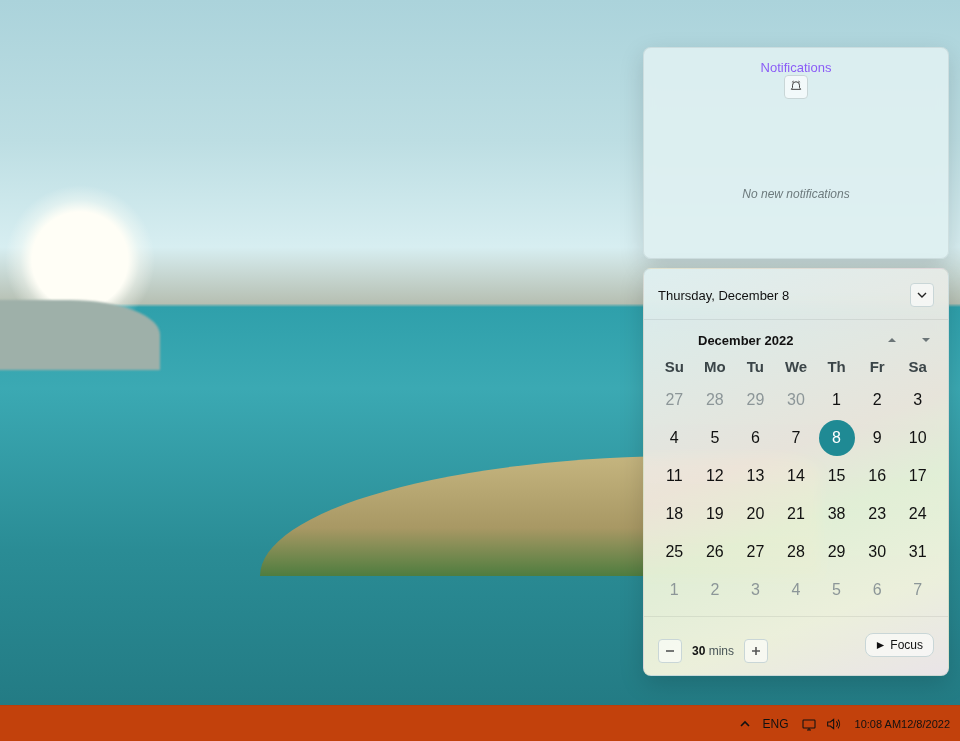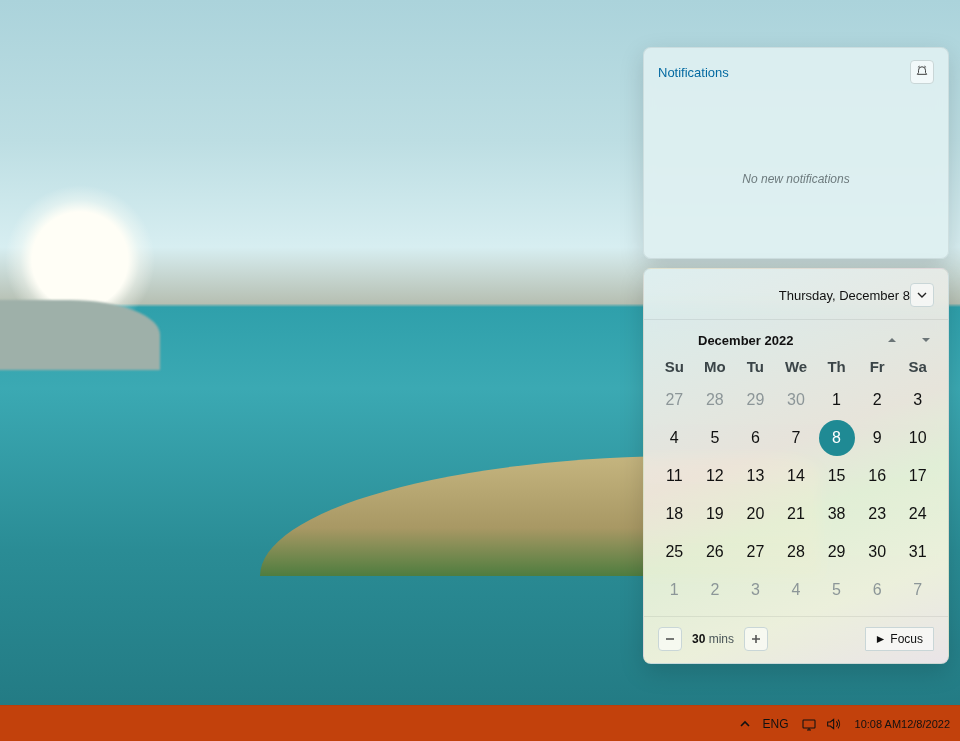--- a/index.html
+++ b/index.html
@@ -70,37 +70,37 @@
     background:
       linear-gradient(160deg,
         rgba(222,240,241,.96) 0%,
         rgba(238,230,220,.96) 45%,
         rgba(232,242,216,.96) 60%,
         rgba(244,244,222,.96) 80%,
         rgba(242,232,236,.96) 100%);
   }
   .notif-head {
     display:flex; justify-content:space-between; align-items:center;
-    padding:12px 14px 0 14px; font-size:13px; color:#0369a1;
+    padding:12px 14px 0 14px; font-size:13px; color:#8b5cf6;flex-direction:column;
   }
   .notif-empty {
     text-align:center; color:#6d7a7d; font-size:12px;
     margin-top:88px;
     font-style:italic;
   }
   .dnd-btn {
     width:22px;height:22px;border:1px solid #c9d6d7;border-radius:4px;
     background:#f2f9fa;display:flex;align-items:center;justify-content:center;
   }
   .dnd-btn svg{width:14px;height:14px;stroke:#333;}
 
   .cal-head {
     padding:14px 14px 12px 14px;
     border-bottom:1px solid rgba(0,0,0,.07);
-    display:flex; justify-content:flex-end; align-items:center;
+    display:flex; justify-content:space-between; align-items:center;
     font-size:13px; color:#111;
   }
   .collapse-btn {
     width:22px;height:22px;border:1px solid #c9d6d7;border-radius:4px;
     background:rgba(255,255,255,.6);
     display:flex;align-items:center;justify-content:center;
   }
   .collapse-btn svg{width:10px;height:10px;stroke:#222;fill:none;}
   .cal-month-row {
     padding:12px 14px 6px 14px;
@@ -135,25 +135,25 @@
     padding:10px 14px 12px 14px;
     display:flex; align-items:center; justify-content:space-between;
     font-size:12px;
   }
   .spin{
     width:22px;height:22px;border:1px solid #c9d6d7;border-radius:4px;
     background:rgba(255,255,255,.6);
     display:flex;align-items:center;justify-content:center;
   }
   .spin svg{width:10px;height:10px;stroke:#555;}
-  .focus-mins{display:flex;align-items:center;gap:10px;}
+  .focus-mins{display:flex;align-items:center;gap:10px;margin-top:12px;}
   .focus-label{color:#4a5558;}
   .focus-val{font-weight:600;color:#111;}
   .focus-btn{
-    border:1px solid #c9d6d7;border-radius:1px;
+    border:1px solid #c9d6d7;border-radius:8px;
     background:rgba(255,255,255,.6);
     padding:4px 10px;font-size:12px;color:#111;
     display:flex;align-items:center;gap:5px;
   }
   .focus-btn svg{width:9px;height:9px;fill:#111;}
 </style>
 </head>
 <body>
 
 <div class="desktop">

